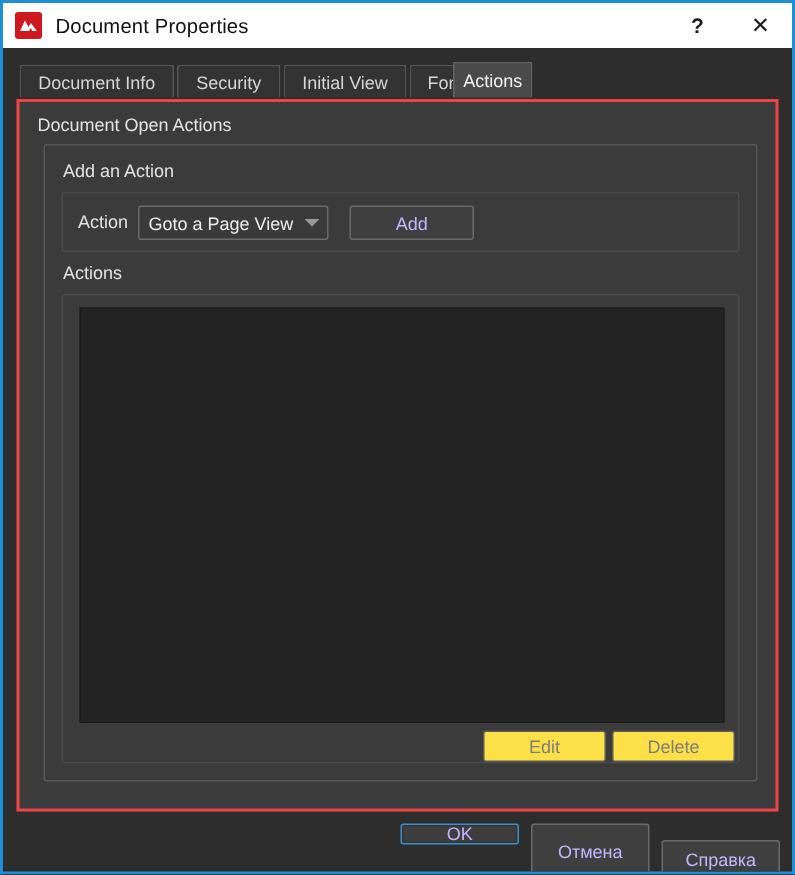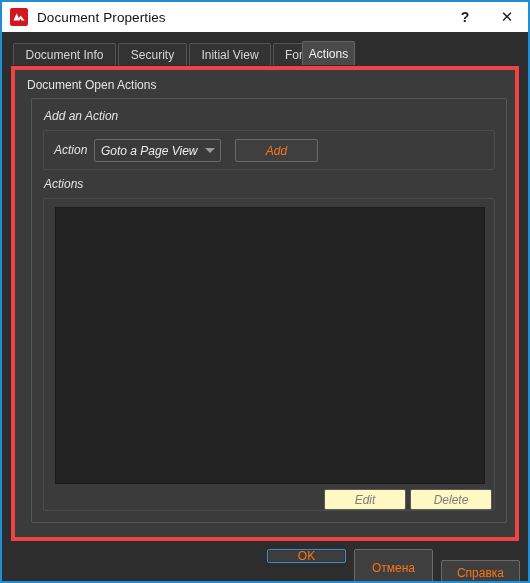--- a/index.html
+++ b/index.html
@@ -99,41 +99,40 @@
 
   
   .tabpage {
     position: absolute;
     left: 9px;
     top: 66px;
     width: 508px;
     height: 475px;
     box-sizing: border-box;
     background: #3b3b3b;
-    border: 4px solid #ef4444;
+    border: 2px solid #ef4444;
   }
 
   .section-title {
     position: absolute;
     left: 12px;
     top: 8px;
     font-size: 12px;
     color: #e3e3e3;
   }
 
   .groupbox {
     position: absolute;
     left: 16px;
     top: 28px;
     width: 476px;
     height: 425px;
     box-sizing: border-box;
     border: 1px solid #565656;
     border-radius: 2px;
-    font-style: italic;
   }
 
   .group-label {
     position: absolute;
     left: 12px;
     top: 10px;
     font-size: 12px;
     color: #e3e3e3;
   }
 
@@ -189,31 +188,31 @@
     border-left: 5px solid transparent;
     border-right: 5px solid transparent;
     border-top: 5px solid #9a9a9a;
   }
 
   .btn {
     box-sizing: border-box;
     background: #3f3f3f;
     border: 1px solid #6a6a6a;
     border-radius: 2px;
-    color: #f97316;
+    color: #c4b5fd;
     font-size: 12px;
     display: flex;
     align-items: center;
     justify-content: center;
     white-space: nowrap;
   }
   .btn.disabled {
     color: #7d7d7d;
     border-color: #5a5a5a;
-    background: #fef9c3;
+    background: #fde047;
   }
 
   .btn-add {
     position: absolute;
     left: 191px;
     top: 8px;
     width: 83px;
     height: 23px;
   }
 

